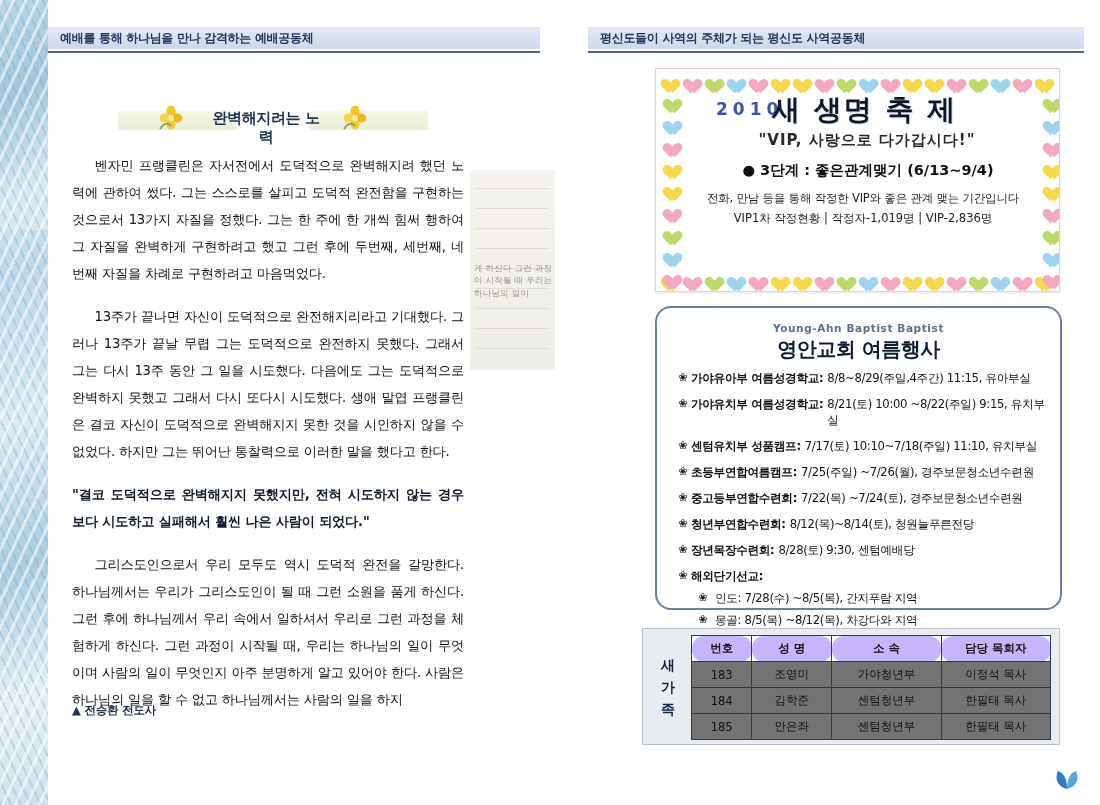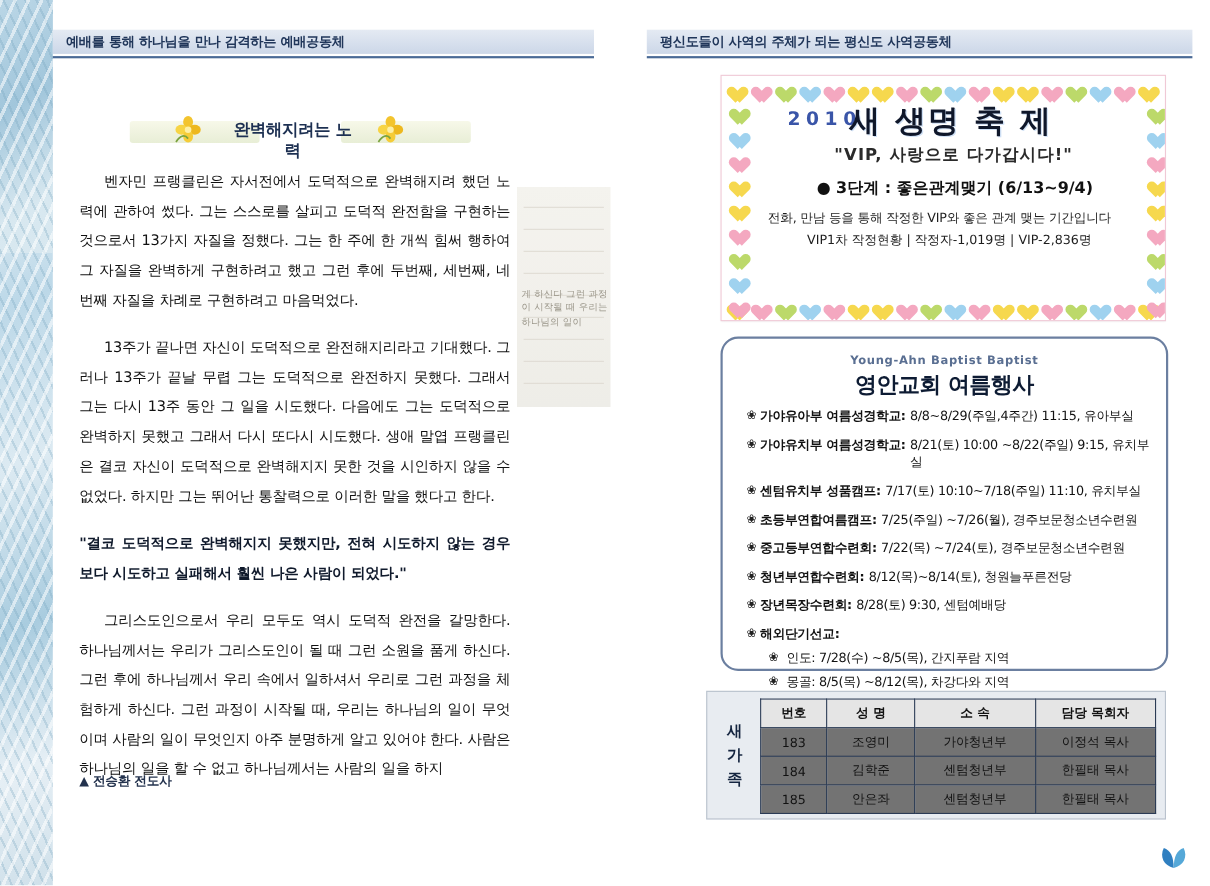--- a/index.html
+++ b/index.html
@@ -133,21 +133,21 @@
   }
   .b-sub{
     position:absolute;left:42px;top:40px;width:290px;text-align:center;
     font-size:15px;font-weight:bold;color:#2a2a2a;letter-spacing:1px;
   }
   .b-stage{
     position:absolute;left:38px;top:70px;width:300px;text-align:center;
     font-size:14.5px;font-weight:bold;color:#111;
   }
   .b-desc{
-    position:absolute;left:18px;top:98px;width:330px;text-align:left;
+    position:absolute;left:18px;top:98px;width:330px;text-align:center;
     font-size:11.5px;color:#1d1d1d;line-height:19px;letter-spacing:-.2px;
   }
   .b-stat{
     position:absolute;left:18px;top:120px;width:330px;text-align:center;
     font-size:11.5px;color:#1d1d1d;
   }
 
   
   .sched{
     position:absolute;left:655px;top:306px;width:403px;height:300px;
@@ -184,21 +184,21 @@
     font-size:14px;font-weight:bold;color:#14243f;line-height:22px;
   }
   .nf-table{
     position:absolute;left:48px;top:6px;width:360px;
     border-collapse:collapse;background:#fff;
   }
   .nf-table th,.nf-table td{
     border:1px solid #2b3b55;text-align:center;
     font-size:11.5px;padding:3px 0;color:#111;height:19px;
   }
-  .nf-table th{background:#e5e5e5;font-weight:bold;}
+  .nf-table th{background:#c4b5fd;font-weight:bold;border-radius:12px;}
   .nf-table td{background:#737373;}
 
   
   .leaf{
     position:absolute;right:18px;bottom:14px;width:30px;height:24px;
   }
 </style>
 </head>
 <body>
 

